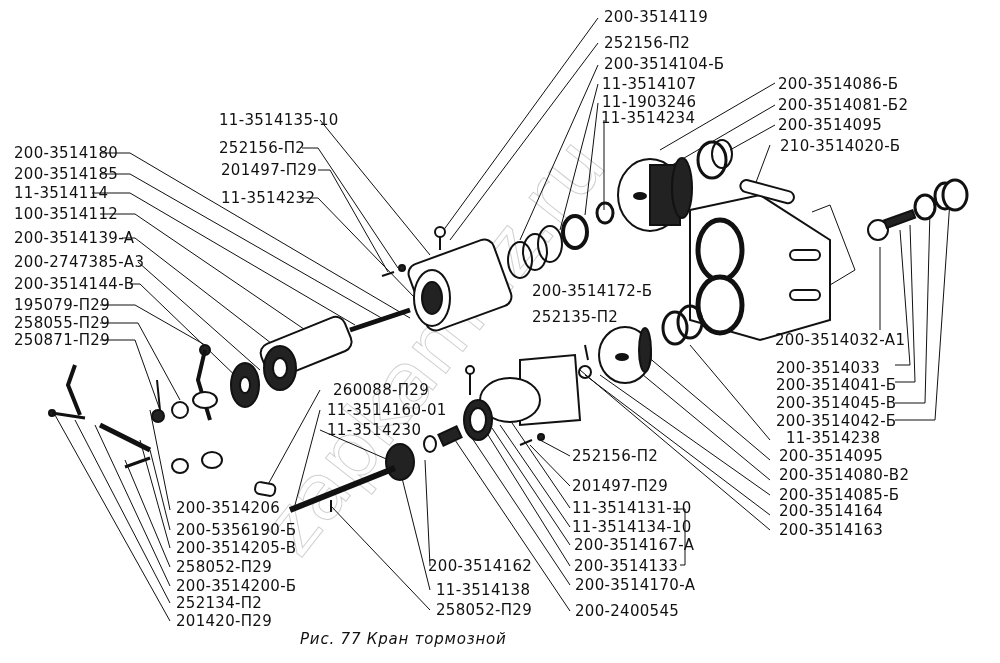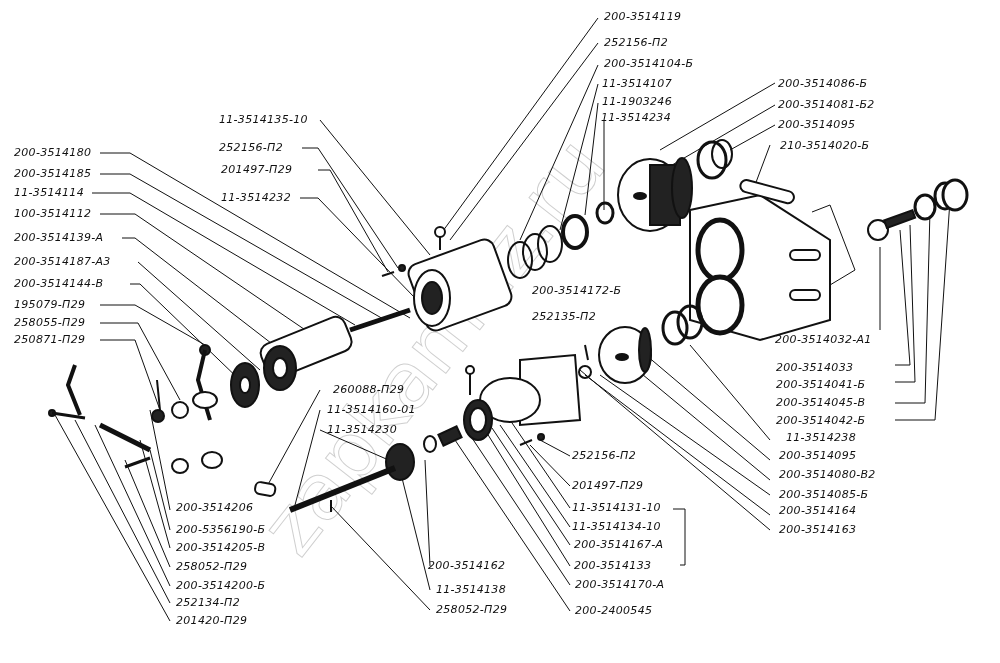--- a/index.html
+++ b/index.html
@@ -7,22 +7,21 @@
       position: relative;
       width: 1000px; height: 663px;
       overflow: hidden;
       background: #ffffff;
       font-family: "DejaVu Sans", sans-serif;
       color: #111;
     }
     #art { position: absolute; left: 0; top: 0; width: 1000px; height: 663px; }
     .lbl {
       position: absolute;
-      font-size: 11px;
-      font-style: italic;
+      font-size: 15px;
       letter-spacing: 0.3px;
       white-space: nowrap;
       line-height: 12px;
       color: #111;
     }
     .caption {
       position: absolute;
       left: 300px; top: 630px;
       font-size: 15px; font-style: italic;
       letter-spacing: 0.8px;
@@ -224,21 +223,21 @@
       </g>
     </g>
   </svg>
 
   <div>
     <span class="lbl" style="left:14px;top:147px">200-3514180</span>
     <span class="lbl" style="left:14px;top:168px">200-3514185</span>
     <span class="lbl" style="left:14px;top:187px">11-3514114</span>
     <span class="lbl" style="left:14px;top:208px">100-3514112</span>
     <span class="lbl" style="left:14px;top:232px">200-3514139-А</span>
-    <span class="lbl" style="left:14px;top:256px">200-3514187-А3</span>
+    <span class="lbl" style="left:14px;top:256px">200-2747385-А3</span>
     <span class="lbl" style="left:14px;top:278px">200-3514144-В</span>
     <span class="lbl" style="left:14px;top:299px">195079-П29</span>
     <span class="lbl" style="left:14px;top:317px">258055-П29</span>
     <span class="lbl" style="left:14px;top:334px">250871-П29</span>
   </div>
 
   <div>
     <span class="lbl" style="left:219px;top:114px">11-3514135-10</span>
     <span class="lbl" style="left:219px;top:142px">252156-П2</span>
     <span class="lbl" style="left:221px;top:164px">201497-П29</span>
@@ -306,13 +305,14 @@
     <span class="lbl" style="left:572px;top:450px">252156-П2</span>
     <span class="lbl" style="left:572px;top:480px">201497-П29</span>
     <span class="lbl" style="left:572px;top:502px">11-3514131-10</span>
     <span class="lbl" style="left:572px;top:521px">11-3514134-10</span>
     <span class="lbl" style="left:574px;top:539px">200-3514167-А</span>
     <span class="lbl" style="left:574px;top:560px">200-3514133</span>
     <span class="lbl" style="left:575px;top:579px">200-3514170-А</span>
     <span class="lbl" style="left:575px;top:605px">200-2400545</span>
   </div>
 
+  <div class="caption">Рис. 77 Кран тормозной</div>
 </div>
 
 </body></html>

